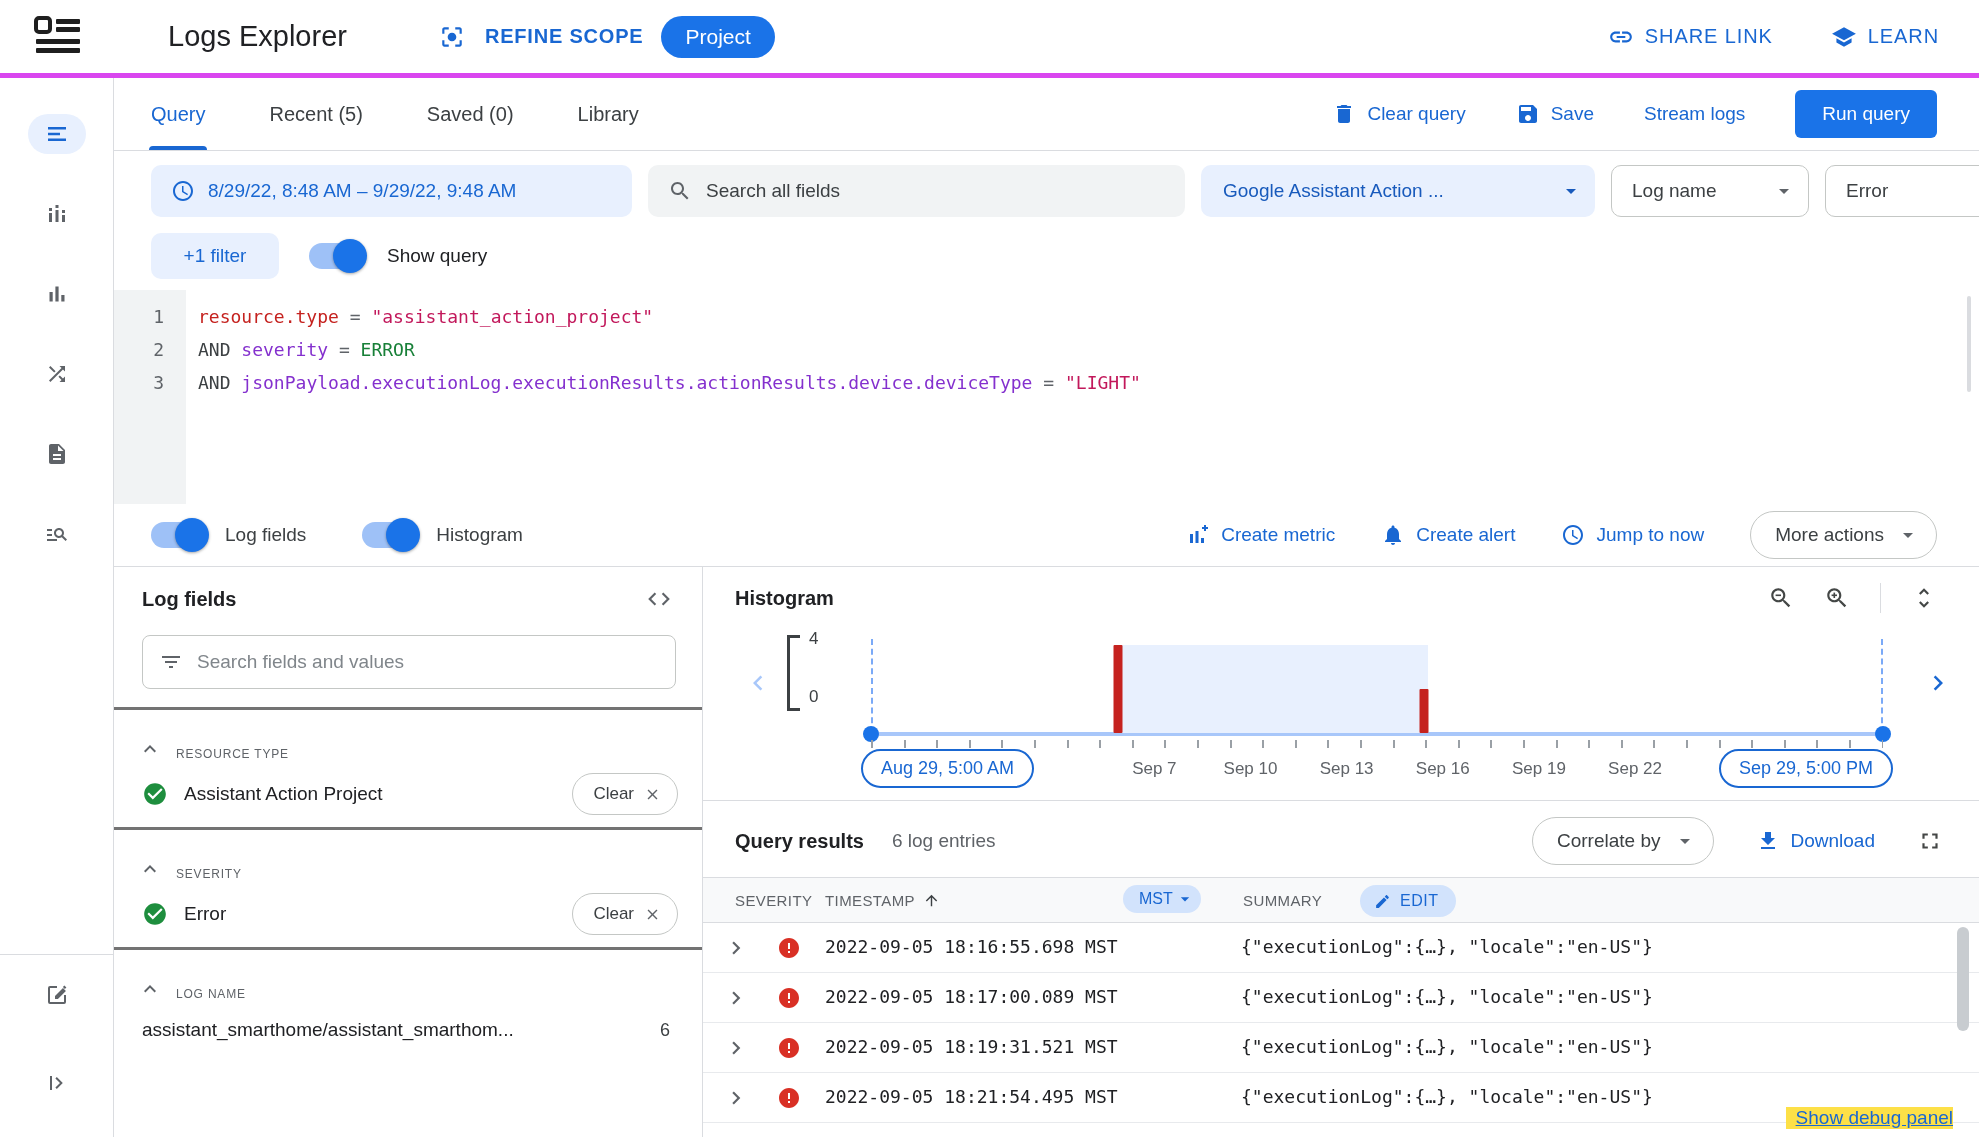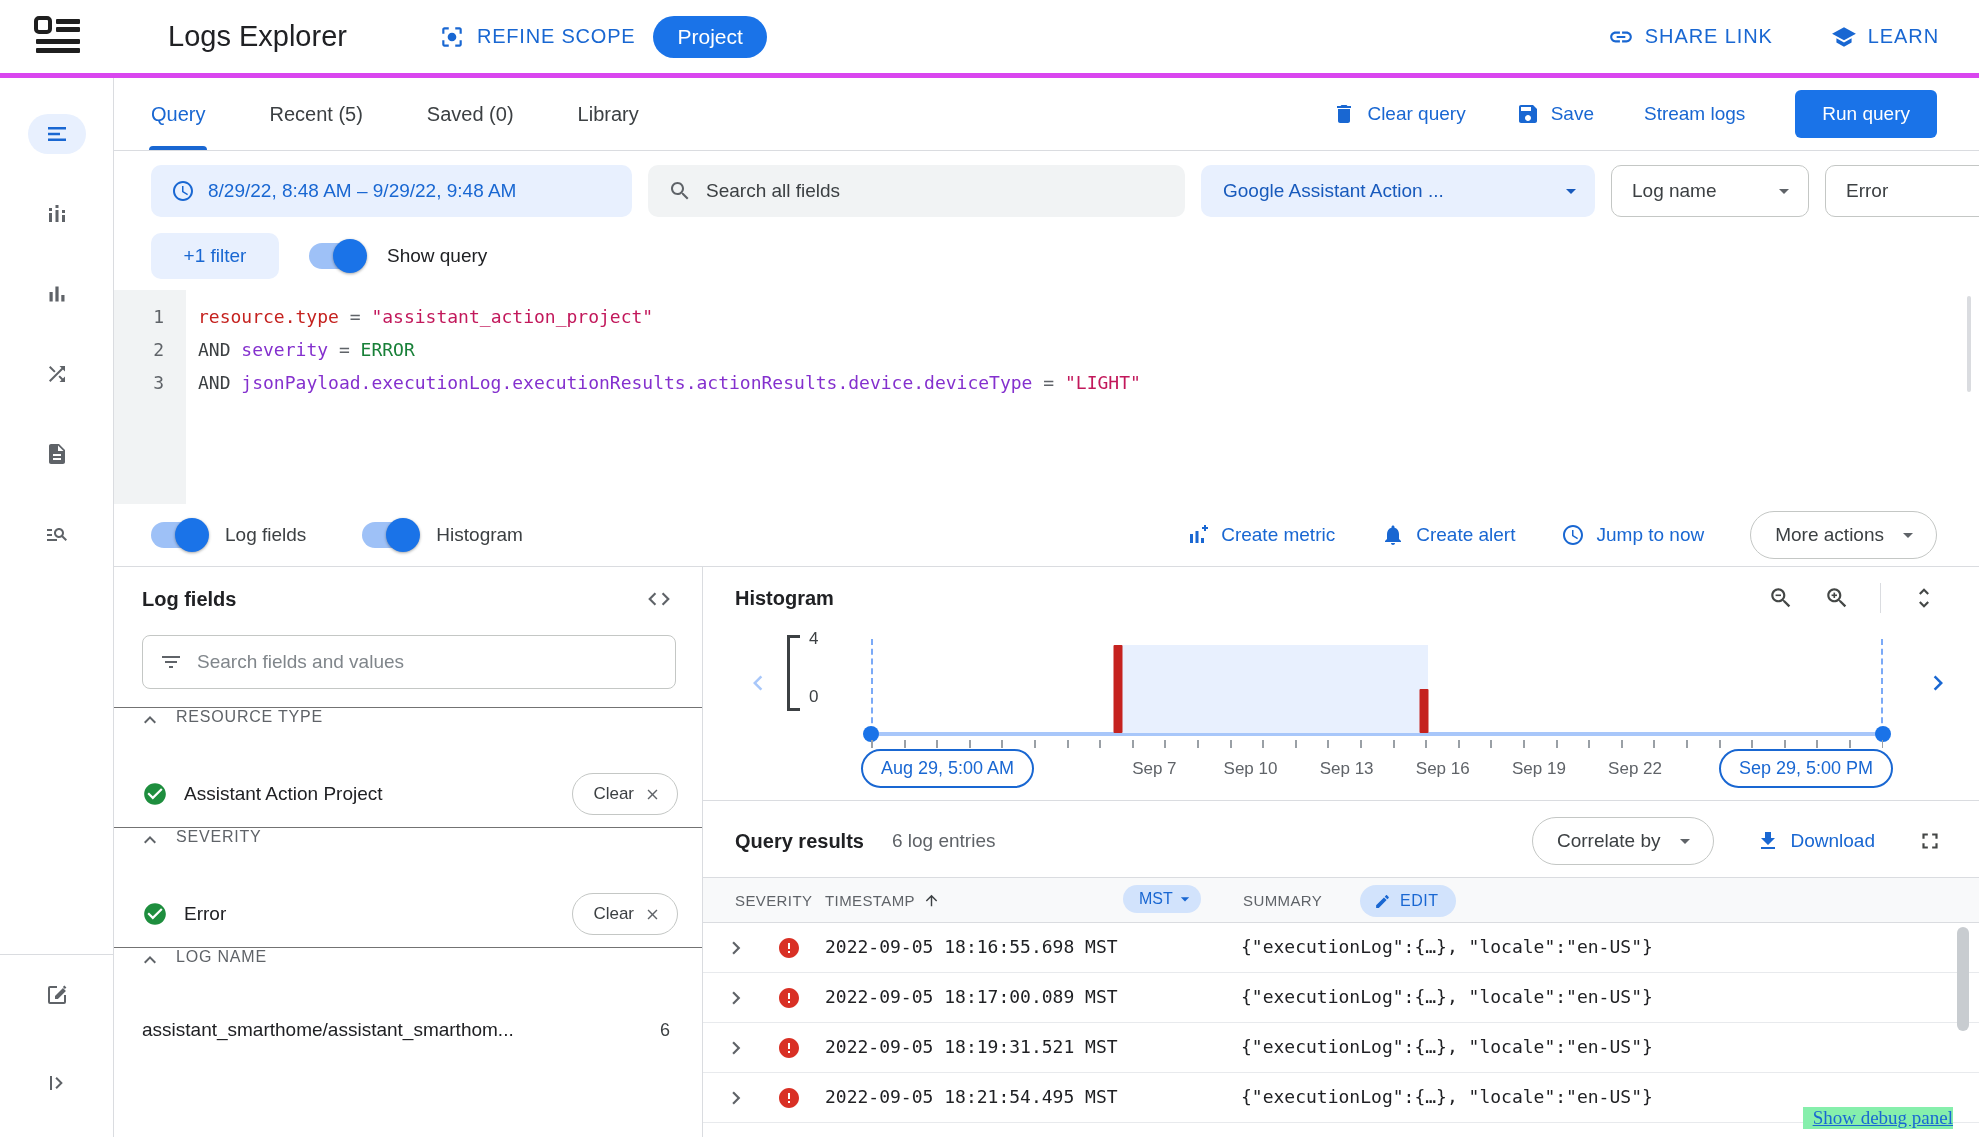--- a/index.html
+++ b/index.html
@@ -14,21 +14,21 @@
   .mono { font-family:"DejaVu Sans Mono", monospace; }
   .truncate { white-space:nowrap; overflow:hidden; text-overflow:ellipsis; }
   button { font-family:inherit; background:none; border:none; cursor:pointer; }
 
   .app { width:1979px; height:1137px; display:flex; flex-direction:column; }
 
   
   .topbar { height:78px; flex:none; display:flex; align-items:center; border-bottom:5px solid #d946ef; padding-right:40px; }
   .logo-box { width:114px; flex:none; display:flex; justify-content:center; align-items:center; }
   .page-title { font-size:29px; font-weight:400; color:#202124; margin-left:54px; white-space:nowrap; }
-  .refine-scope { display:flex; align-items:center; gap:12px; color:#1967d2; font-size:20px; font-weight:400; letter-spacing:.8px; margin-left:92px;justify-content:space-between; }
+  .refine-scope { display:flex; align-items:center; gap:20px; color:#1967d2; font-size:20px; font-weight:700; letter-spacing:.8px; margin-left:92px;justify-content:space-between; }
   .refine-scope svg { fill:#1967d2; }
   .project-badge { background:#1a73e8; color:#fff; font-size:21px; font-weight:500; border-radius:999px; padding:9px 24px; margin-left:18px; white-space:nowrap; }
   .topbar-right { margin-left:auto; display:flex; align-items:center; gap:58px; }
   .blue-action { display:flex; align-items:center; gap:11px; color:#1967d2; font-size:19px; font-weight:500; white-space:nowrap; }
   .blue-action svg { fill:#1967d2; }
   .caps { letter-spacing:.9px; font-size:20px; }
 
   
   .body-row { flex:1; display:flex; min-height:0; }
   .sidebar { width:114px; flex:none; border-right:1px solid #dadce0; display:flex; flex-direction:column; align-items:center; padding:16px 0 6px; }
@@ -95,21 +95,21 @@
 
   
   .logfields { width:589px; flex:none; border-right:1px solid #dadce0; display:flex; flex-direction:column; background:#fff; }
   .lf-header { height:64px; flex:none; display:flex; align-items:center; justify-content:space-between; padding:0 30px 0 28px; }
   .lf-title { font-size:20px; font-weight:700; color:#202124; }
   .lf-code-icon svg { fill:#5f6368; }
   .lf-search { margin:4px 26px 18px 28px; height:54px; border:1px solid #c4c7c5; border-radius:8px; display:flex; align-items:center; gap:14px; padding:0 16px; }
   .lf-search svg { fill:#5f6368; }
   .lf-search input { flex:1; border:none; outline:none; background:transparent; font-family:inherit; font-size:19px; color:#202124; }
   .lf-search input::placeholder { color:#80868b; }
-  .lf-section-header { height:54px; flex:none; border-top:1px solid #737373; display:flex; align-items:flex-start; gap:14px; padding:0 28px 0 24px; color:#5f6368; font-size:16px; font-weight:500; letter-spacing:.8px; cursor:pointer; }
+  .lf-section-header { height:54px; flex:none; border-top:3px solid #737373; display:flex; align-items:flex-end; gap:14px; padding:0 28px 0 24px; color:#5f6368; font-size:12px; font-weight:500; letter-spacing:.8px; cursor:pointer; }
   .lf-section-header svg { fill:#5f6368; }
   .lf-item { height:66px; flex:none; display:flex; align-items:center; padding:0 24px 0 28px; }
   .lf-item-label { font-size:19px; color:#202124; margin-left:16px; }
   .clear-pill { margin-left:auto; height:42px; border:1px solid #c4c7c5; border-radius:21px; display:flex; align-items:center; gap:10px; padding:0 16px 0 20px; font-size:17px; color:#3c4043; }
   .clear-pill svg { fill:#5f6368; }
   .lf-item-plain { height:58px; }
   .lf-item-plain .lf-item-label { margin-left:0; max-width:470px; }
   .lf-count { margin-left:auto; font-size:18px; color:#3c4043; padding-right:8px; }
 
   
@@ -157,21 +157,21 @@
   .tz-pill svg { fill:#1967d2; }
   .edit-pill { position:absolute; left:657px; top:7px; height:32px; background:#d2e3fc; border-radius:16px; display:flex; align-items:center; gap:9px; padding:0 18px 0 14px; color:#1967d2; font-size:16px; font-weight:500; letter-spacing:.5px; cursor:pointer; }
   .edit-pill svg { fill:#1967d2; }
   .rt-body { flex:1; position:relative; overflow:hidden; }
   .result-row { position:relative; height:50px; border-bottom:1px solid #e8eaed; cursor:pointer; }
   .row-chevron { position:absolute; left:20px; top:12px; }
   .row-chevron svg { fill:#5f6368; }
   .row-error { position:absolute; left:74px; top:13px; }
   .row-ts { position:absolute; left:122px; top:13px; font-size:18px; color:#202124; white-space:nowrap; }
   .row-summary { position:absolute; left:538px; top:13px; font-size:18px; color:#202124; white-space:nowrap; }
-  .debug-link { position:absolute; right:26px; bottom:8px; color:#1967d2; font-size:19px; text-decoration:underline; cursor:pointer; background:#86efac; padding-left:10px;font-family:Liberation Serif, serif; }
+  .debug-link { position:absolute; right:26px; bottom:8px; color:#1967d2; font-size:19px; text-decoration:underline; cursor:pointer; background:#fde047; padding-left:10px; }
   .results-scrollbar { position:absolute; right:10px; top:126px; width:12px; height:104px; background:#c8ccd0; border-radius:6px; }
 </style>
 </head>
 <body>
 
 <div class="app">
 
   <header class="topbar">
     <div class="logo-box">
       <svg width="56" height="56" viewBox="0 0 56 56">

